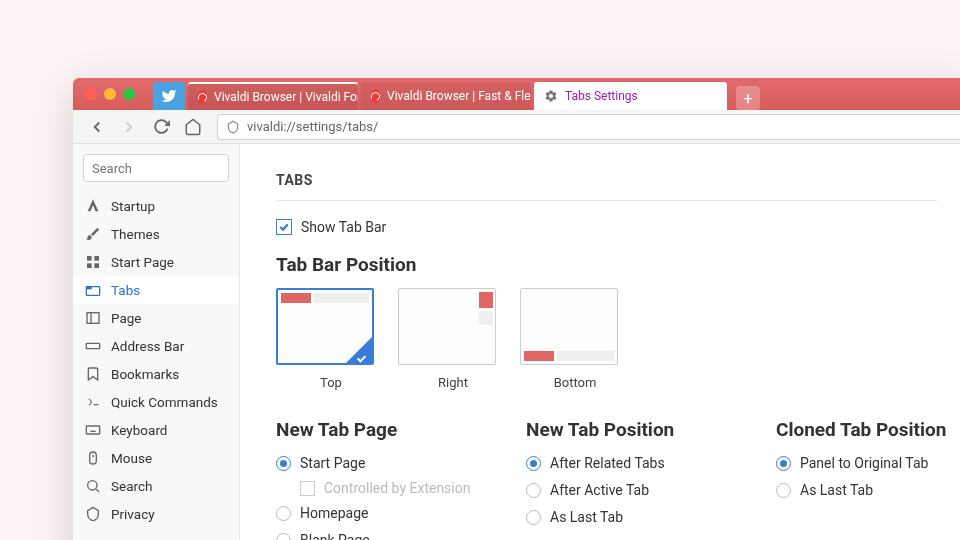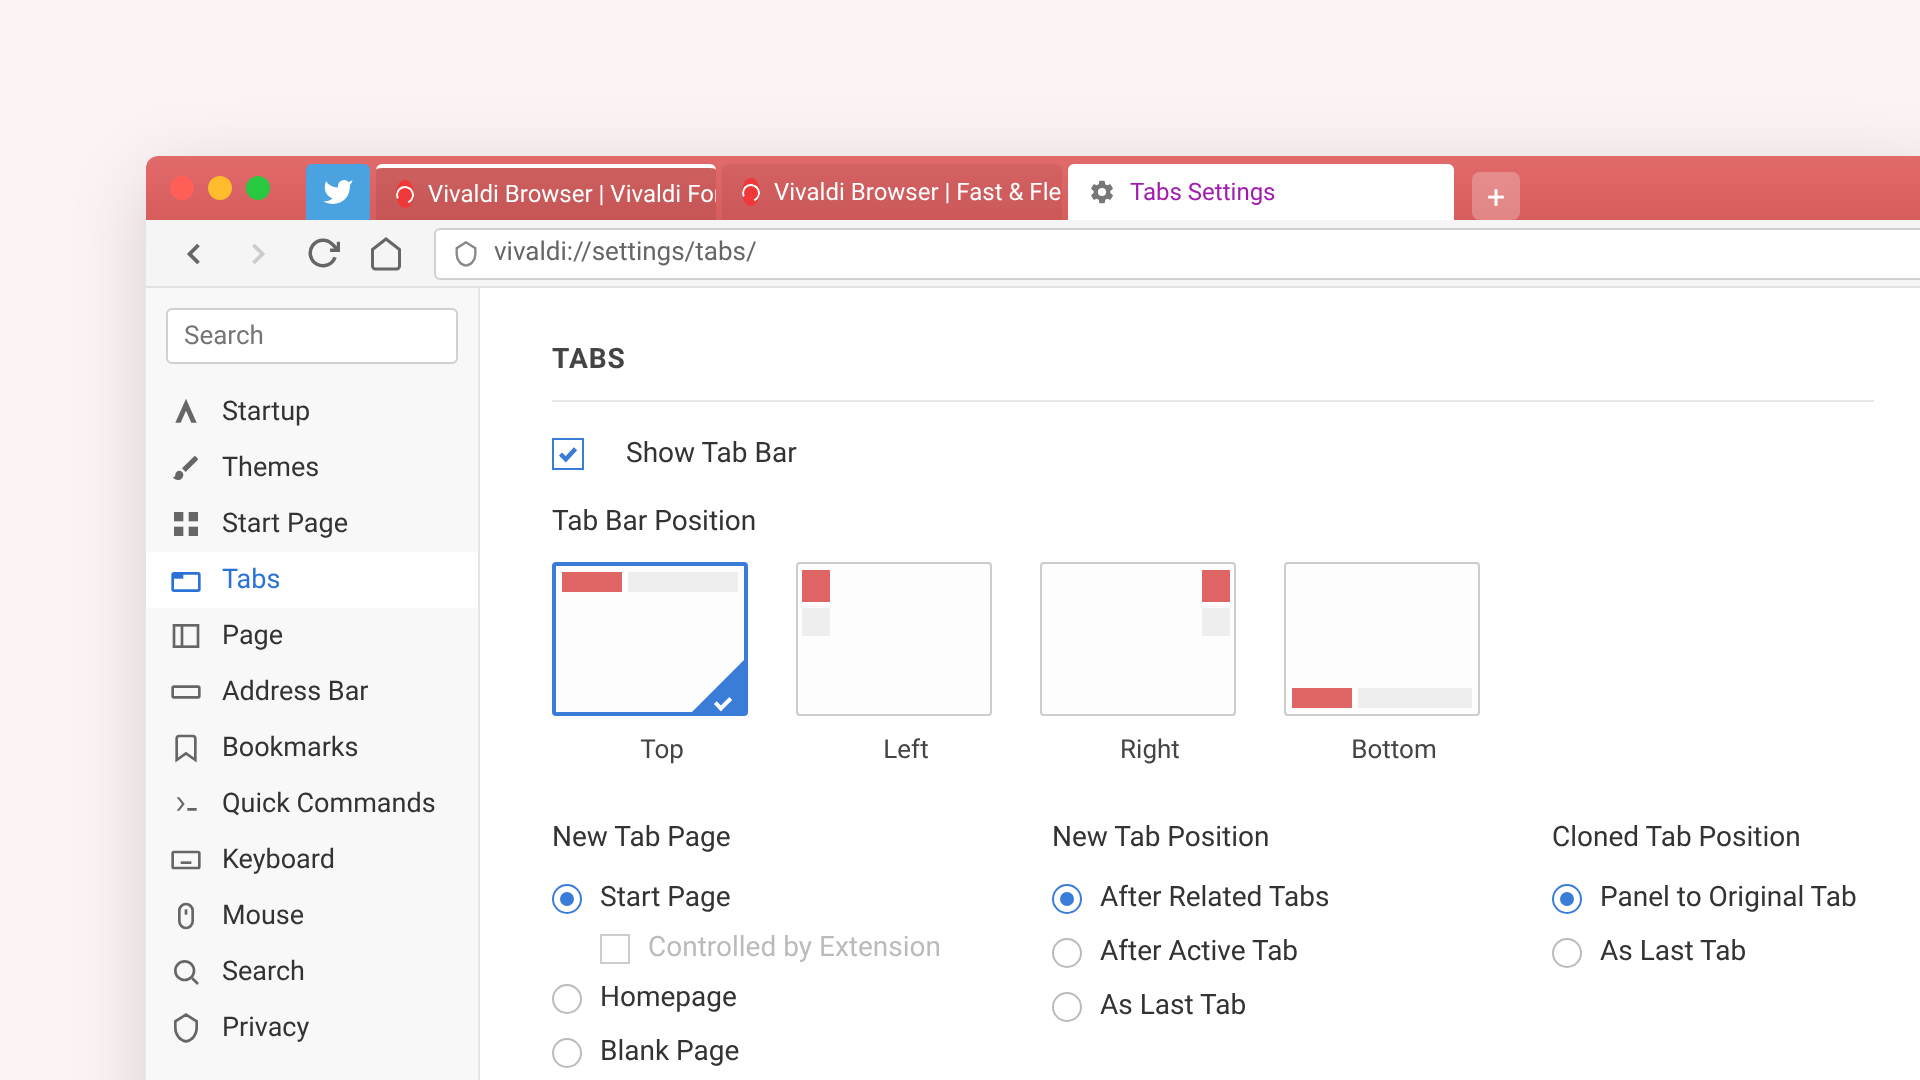--- a/index.html
+++ b/index.html
@@ -29,24 +29,24 @@
   .search-box { margin: 10px; }
   .search-box input { width: 100%; height: 28px; border: 1px solid #d0d0d0; border-radius: 3px; padding: 0 8px; font-size: 13px; background: #fff; }
   .nav { list-style: none; }
   .nav-item { display: flex; align-items: center; padding: 5px 12px; font-size: 13.5px; color: #333; gap: 10px; cursor: pointer; height: 28px; }
   .nav-item.active { background: #fff; color: #2b72d6; }
   .nav-icon { width: 16px; height: 16px; display: flex; align-items: center; justify-content: center; }
   .nav-icon svg { width: 16px; height: 16px; }
   .main { flex: 1; padding: 28px 36px; color: #333; overflow: hidden; }
   .section-title { font-size: 14px; font-weight: 700; letter-spacing: 0.5px; color: #444; margin-bottom: 12px; }
   .divider { border-bottom: 1px solid #e8e8e8; margin-bottom: 18px; }
-  .checkbox-row { display: flex; align-items: center; gap: 21px; font-size: 14px; margin-bottom: 18px; }
+  .checkbox-row { display: flex; align-items: center; gap: 9px; font-size: 14px; margin-bottom: 18px; }
   .checkbox { width: 16px; height: 16px; border: 1.5px solid #3a7dd8; display: flex; align-items: center; justify-content: center; }
   .checkbox svg { width: 12px; height: 12px; stroke: #3a7dd8; stroke-width: 3; fill: none; }
-  .subhead { font-size: 14px; font-weight: 400; margin-bottom: 12px; }
+  .subhead { font-size: 19px; font-weight: 700; margin-bottom: 12px; }
   .positions { display: flex; gap: 12px; margin-bottom: 28px; }
   .pos-option { width: 110px; text-align: center; font-size: 13px; color: #444; }
   .pos-thumb { width: 98px; height: 77px; border: 1px solid #ccc; border-radius: 2px; margin-bottom: 10px; position: relative; background: #fdfdfd; overflow: hidden; }
   .pos-thumb.selected { border: 2px solid #3a7dd8; }
   .pos-thumb.selected::after { content: ""; position: absolute; right: 0; bottom: 0; border-style: solid; border-width: 0 0 26px 26px; border-color: transparent transparent #3a7dd8 transparent; }
   .pos-thumb.selected .check { position: absolute; right: 3px; bottom: 2px; width: 12px; height: 12px; z-index: 2; }
   .pos-thumb.selected .check::before { content: ""; position: absolute; left: 2px; top: 5px; width: 3px; height: 6px; border: solid #fff; border-width: 0 2px 2px 0; transform: rotate(45deg); }
   .bar-h { position: absolute; height: 16px; left: 0; right: 0; display: flex; }
   .bar-h.top { top: 0; } .bar-h.bottom { bottom: 0; }
   .bar-v { position: absolute; width: 18px; top: 0; bottom: 0; }
@@ -265,29 +265,20 @@
             <div class="bar-h top">
                 <div class="bar-tab-h"></div>
                 <div class="bar-rest-h"></div>
               </div>
             <span class="check"></span>
           </div>
           <span>Top</span>
         </div>
         <div class="pos-option">
           <div class="pos-thumb">
-            <div class="bar-v left">
-                <div class="bar-tab-v"></div>
-                <div class="bar-rest-v"></div>
-              </div>
-          </div>
-          <span>Left</span>
-        </div>
-        <div class="pos-option">
-          <div class="pos-thumb">
             <div class="bar-v right">
                 <div class="bar-tab-v"></div>
                 <div class="bar-rest-v"></div>
               </div>
           </div>
           <span>Right</span>
         </div>
         <div class="pos-option">
           <div class="pos-thumb">
             <div class="bar-h bottom">

